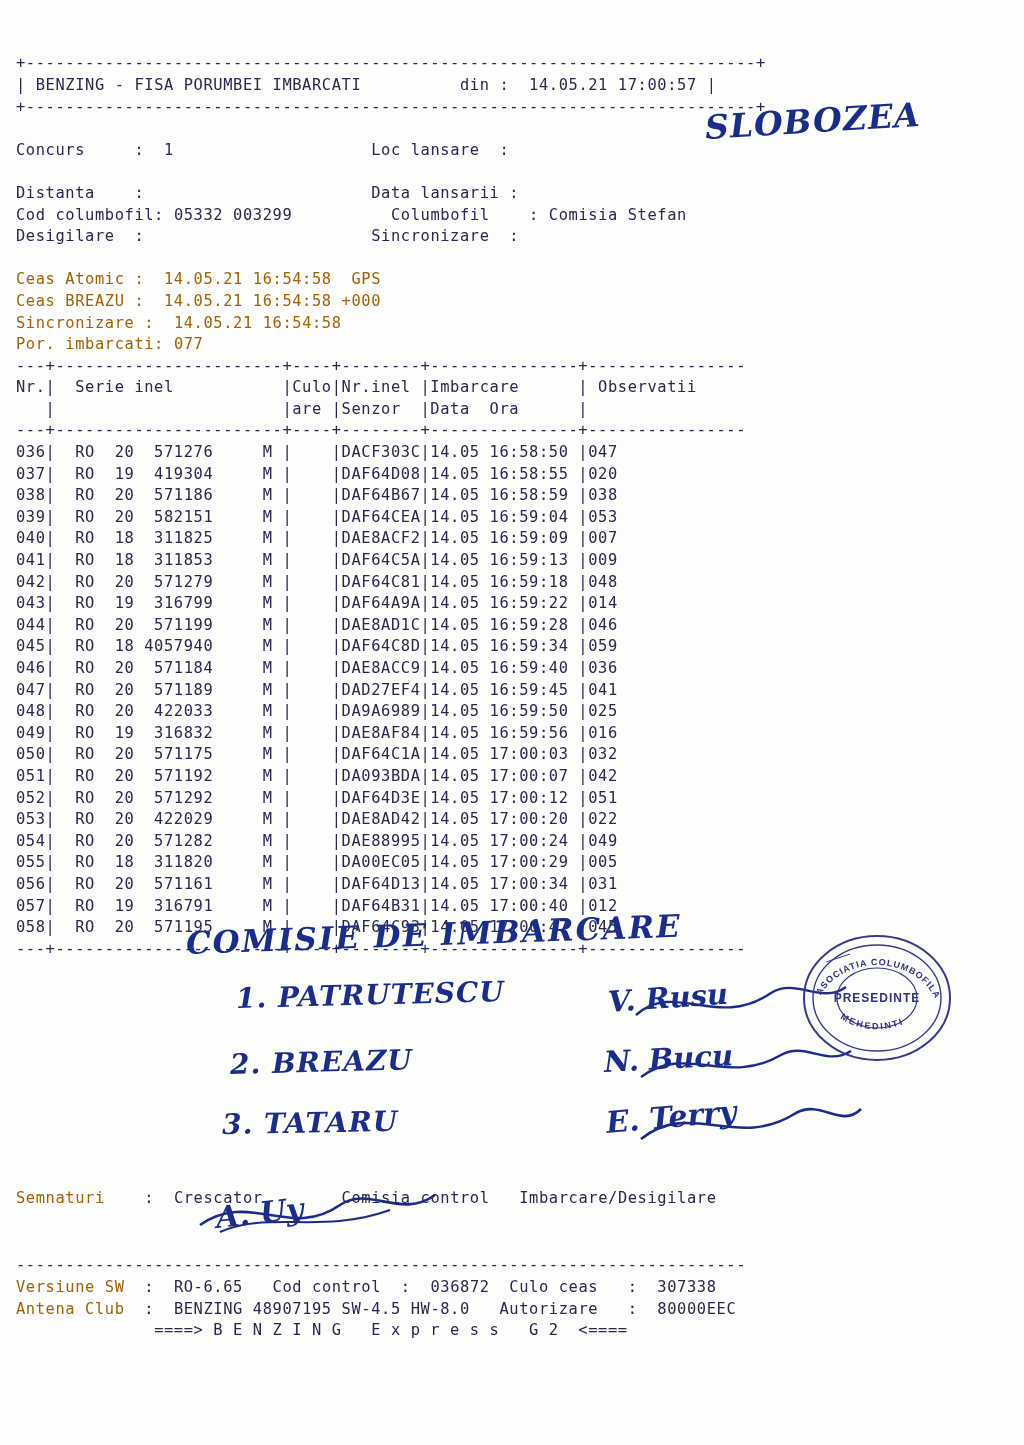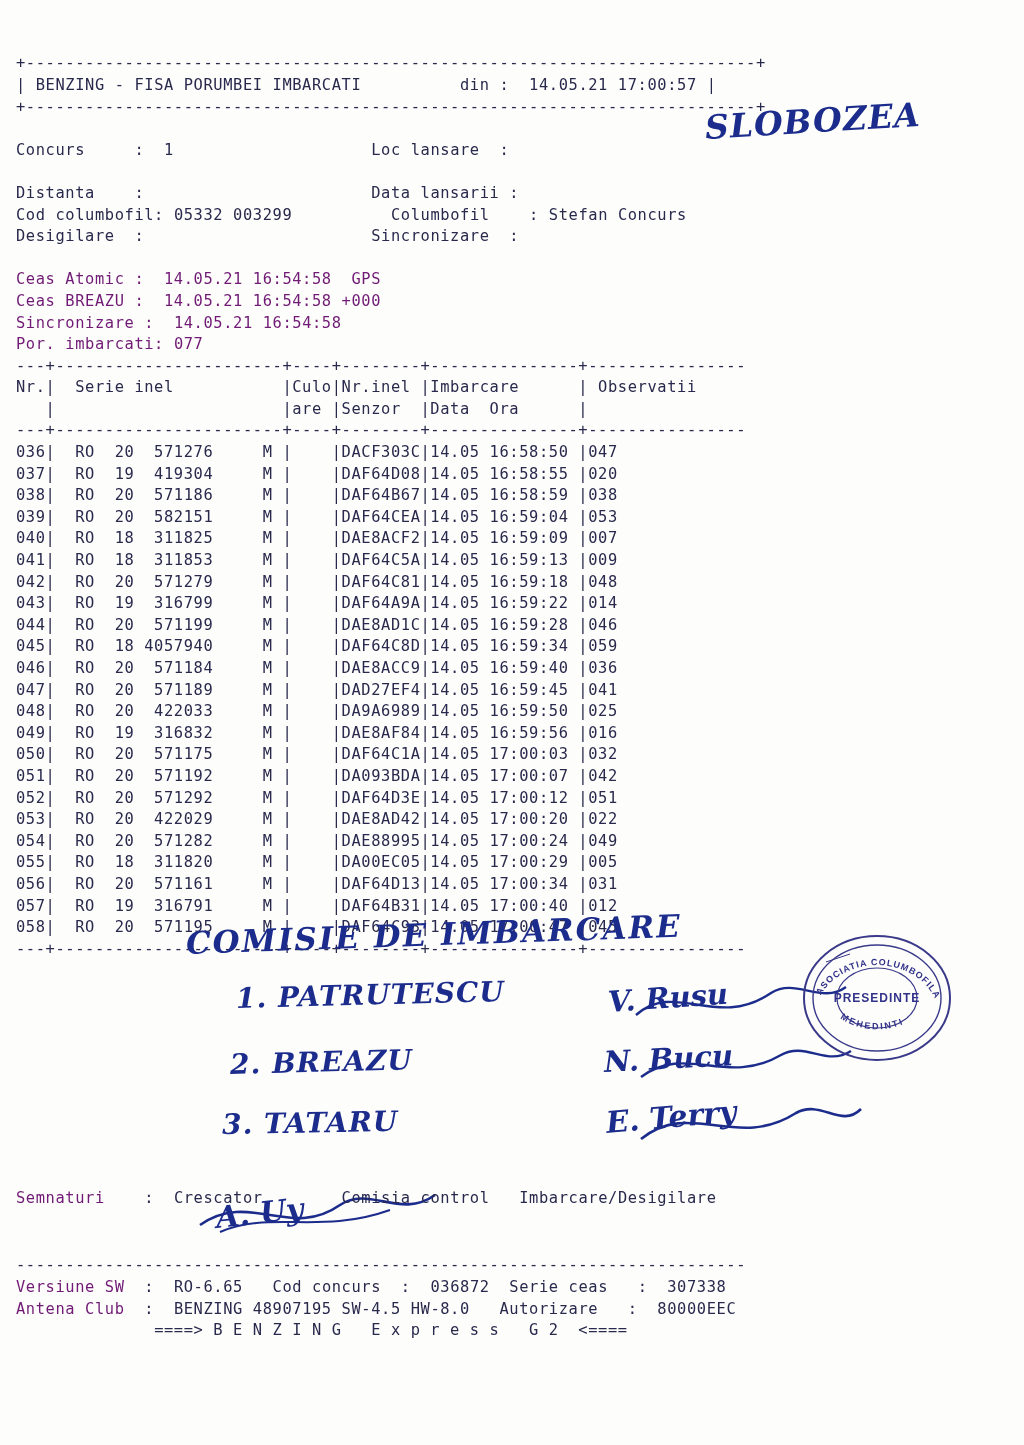--- a/index.html
+++ b/index.html
@@ -28,21 +28,21 @@
     left: 16px;
     top: 38px;
     width: 990px;
     font-size: 15.4px;
     line-height: 21.6px;
     white-space: pre;
     letter-spacing: 0.6px;
     color: #29294d;
   }
   .faded {
-    color: #701a75;
+    color: #a16207;
   }
   
   .hand {
     position: absolute;
     font-family: "DejaVu Serif", serif;
     color: #1c2c8c;
     font-style: italic;
     font-weight: 700;
     transform-origin: left center;
     white-space: nowrap;
@@ -126,21 +126,21 @@
 
 <div class="page">
 
   <pre class="report"><span>+--------------------------------------------------------------------------+</span>
 <span>| <span>BENZING - FISA PORUMBEI IMBARCATI</span>          <span>din :</span>  <span>14.05.21 17:00:57</span> |</span>
 <span>+--------------------------------------------------------------------------+</span>
 
 <span><span>Concurs</span>     :  <span>1</span>                    <span>Loc lansare</span>  :</span>
 
 <span><span>Distanta</span>    :                       <span>Data lansarii</span> :</span>
-<span><span>Cod columbofil:</span> <span>05332 003299</span>          <span>Columbofil</span>    : <span>Stefan Concurs</span></span>
+<span><span>Cod columbofil:</span> <span>05332 003299</span>          <span>Columbofil</span>    : <span>Comisia Stefan</span></span>
 <span><span>Desigilare</span>  :                       <span>Sincronizare</span>  :</span>
 
 <span class="faded"><span>Ceas Atomic</span> :  <span>14.05.21 16:54:58  GPS</span></span>
 <span class="faded"><span>Ceas BREAZU</span> :  <span>14.05.21 16:54:58 +000</span></span>
 <span class="faded"><span>Sincronizare</span> :  <span>14.05.21 16:54:58</span></span>
 <span class="faded"><span>Por. imbarcati:</span> <span>077</span></span>
 <span>---+-----------------------+----+--------+---------------+----------------</span>
 <span>Nr.|  Serie inel           |Culo|Nr.inel |Imbarcare      | Observatii</span>
 <span>   |                       |are |Senzor  |Data  Ora      |</span>
 <span>---+-----------------------+----+--------+---------------+----------------</span>
@@ -207,17 +207,17 @@
     <text font-family="Liberation Sans, sans-serif" font-size="9" fill="#32328a" font-weight="bold" letter-spacing="2">
       <textPath href="#arcBottom" startOffset="22%">MEHEDINTI</textPath>
     </text>
     <text x="77" y="70" text-anchor="middle" font-family="Liberation Sans, sans-serif" font-size="12" fill="#32328a" font-weight="bold" letter-spacing="1">PRESEDINTE</text>
     <path d="M26,30 L50,22" stroke="#3a3a8a" stroke-width="1" fill="none"></path>
   </svg>
 
   <pre class="report" style="top:1173px; line-height:21.6px;"><span class="faded">Semnaturi</span>    <span>:</span>  <span>Crescator</span>        <span>Comisia control</span>   <span>Imbarcare/Desigilare</span></pre>
 
   <pre class="report" style="top:1240px; line-height:21.6px;"><span>--------------------------------------------------------------------------</span>
-<span><span class="faded">Versiune SW</span>  :  <span>RO-6.65</span>   <span>Cod concurs</span>  :  <span>036872</span>  <span>Serie ceas</span>   :  <span>307338</span></span>
+<span><span class="faded">Versiune SW</span>  :  <span>RO-6.65</span>   <span>Cod control</span>  :  <span>036872</span>  <span>Culo ceas</span>   :  <span>307338</span></span>
 <span><span class="faded">Antena Club</span>  :  <span>BENZING 48907195 SW-4.5 HW-8.0</span>   <span>Autorizare</span>   :  <span>80000EEC</span></span>
 <span>              <span>====&gt; B E N Z I N G   E x p r e s s   G 2  &lt;====</span></span></pre>
 
 </div>
 
 </body></html>

